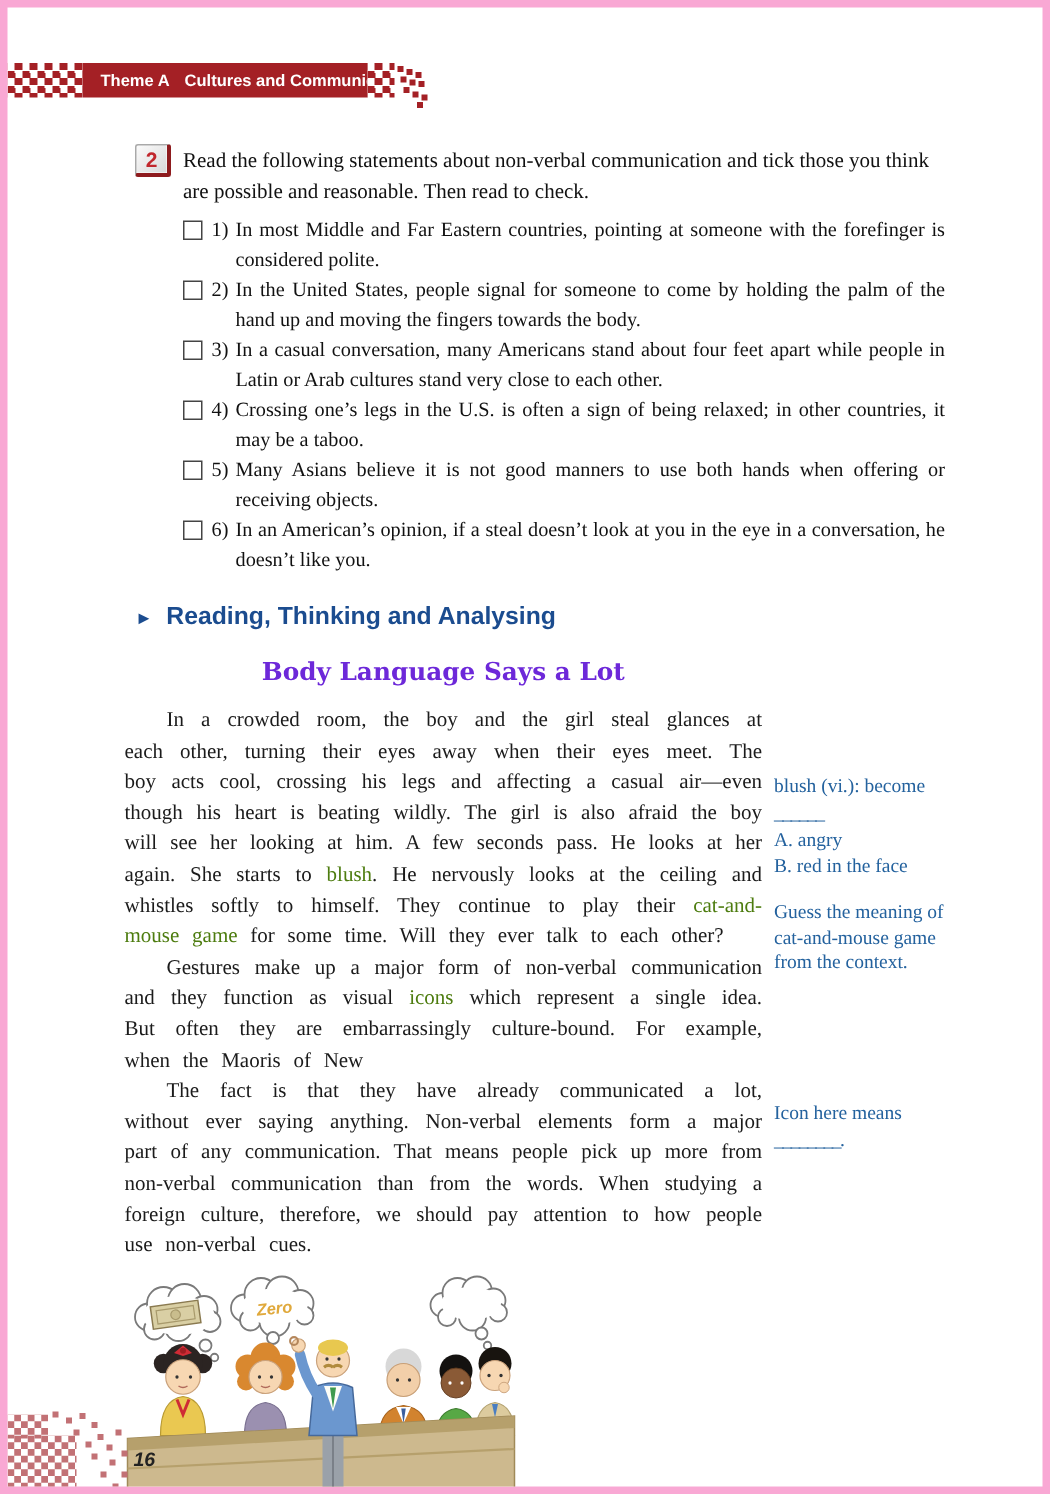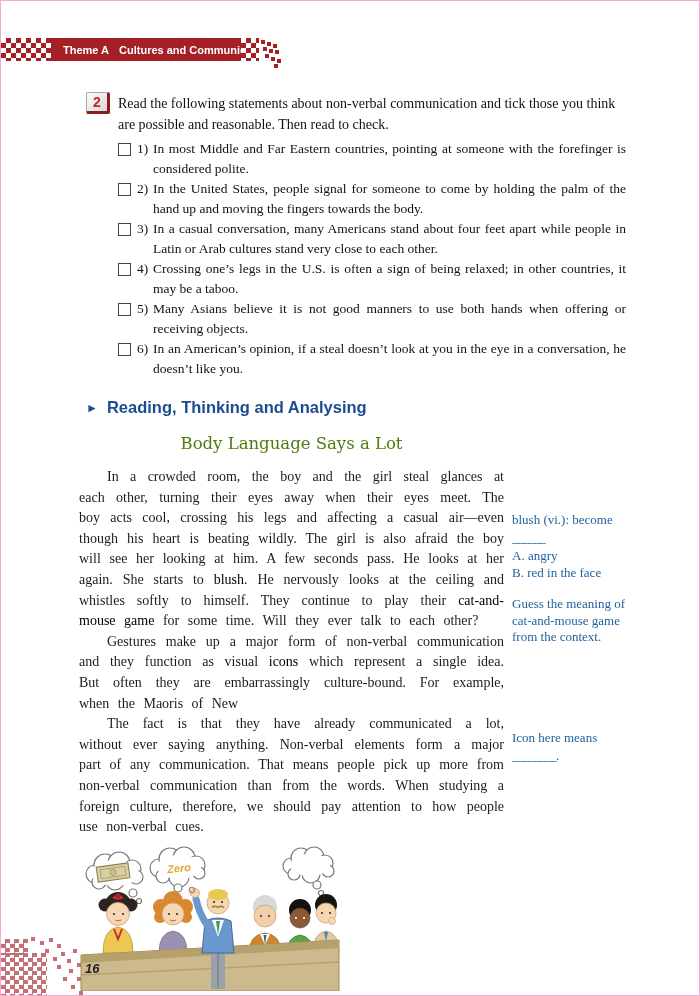--- a/index.html
+++ b/index.html
@@ -1,17 +1,17 @@
 <!DOCTYPE html>
 <html><head>
 <meta charset="utf-8">
 <style>
   html,body{margin:0;padding:0;background:#fff;}
   .page{position:relative;width:700px;height:996px;background:#fff;overflow:hidden;
-        font-family:"Liberation Serif",serif;color:#1b1b1b;border:1px solid #f9a8d4;box-sizing:border-box;}
+        font-family:"Liberation Serif",serif;color:#1b1b1b;border:5px solid #f9a8d4;box-sizing:border-box;}
 
   
   .banner{position:absolute;left:50px;top:37px;width:190px;height:23px;background:#a42025;
           color:#fff;font-family:"Liberation Sans",sans-serif;font-size:11px;font-weight:bold;
           display:flex;align-items:center;gap:10px;padding-left:12px;box-sizing:border-box;white-space:nowrap;}
   .checker{position:absolute;
            background-image:conic-gradient(#a42025 90deg,transparent 90deg 180deg,#a42025 180deg 270deg,transparent 270deg);
            background-size:10px 10px;}
   .checker.pink{background-image:conic-gradient(#c27175 90deg,transparent 90deg 180deg,#c27175 180deg 270deg,transparent 270deg);
            background-size:9px 9px;}
@@ -40,28 +40,28 @@
   .checklist{position:absolute;left:117px;top:138px;width:508px;font-size:13.5px;line-height:20px;color:#111;}
   .cl-item{position:relative;padding-left:35px;text-align:justify;}
   .cbx{position:absolute;left:0;top:4px;width:11px;height:11px;border:1px solid #444;background:#fff;}
   .cl-num{position:absolute;left:19px;top:0;}
 
   
   .section-heading{position:absolute;left:85px;top:397px;color:#1b4c8f;
                    font-family:"Liberation Sans",sans-serif;font-weight:bold;font-size:16.5px;
                    display:flex;align-items:center;gap:9px;}
   .tri{font-size:12px;line-height:1;}
-  .article-title{position:absolute;left:78px;top:433px;width:425px;text-align:center;color:#4d7c0f;
-                 font-family:"DejaVu Serif",serif;font-weight:normal;font-size:16.5px;}
+  .article-title{position:absolute;left:78px;top:433px;width:425px;text-align:center;color:#6d28d9;
+                 font-family:"DejaVu Serif",serif;font-weight:bold;font-size:16.5px;}
 
   
   .body-col{position:absolute;left:78px;top:466px;width:425px;font-size:14px;line-height:20.6px;
             text-align:justify;word-spacing:5px;}
   .body-col p{margin:0;text-indent:28px;}
-  .red{color:#000000;}
+  .red{color:#4d7c0f;}
   .wrap-row{display:flex;margin-top:3px;}
   .figure{width:262px;height:150px;flex:none;}
   .p3b{width:168px;margin-left:auto;text-align:justify;word-spacing:2px;}
 
   
   .note{position:absolute;left:511px;width:134px;color:#24629e;font-size:13px;line-height:16.5px;}
   .it{}
   .blankline{letter-spacing:-1px;margin:1px 0 2px 0;}
 
   .page-num{position:absolute;left:84px;top:941px;font-family:"Liberation Sans",sans-serif;

